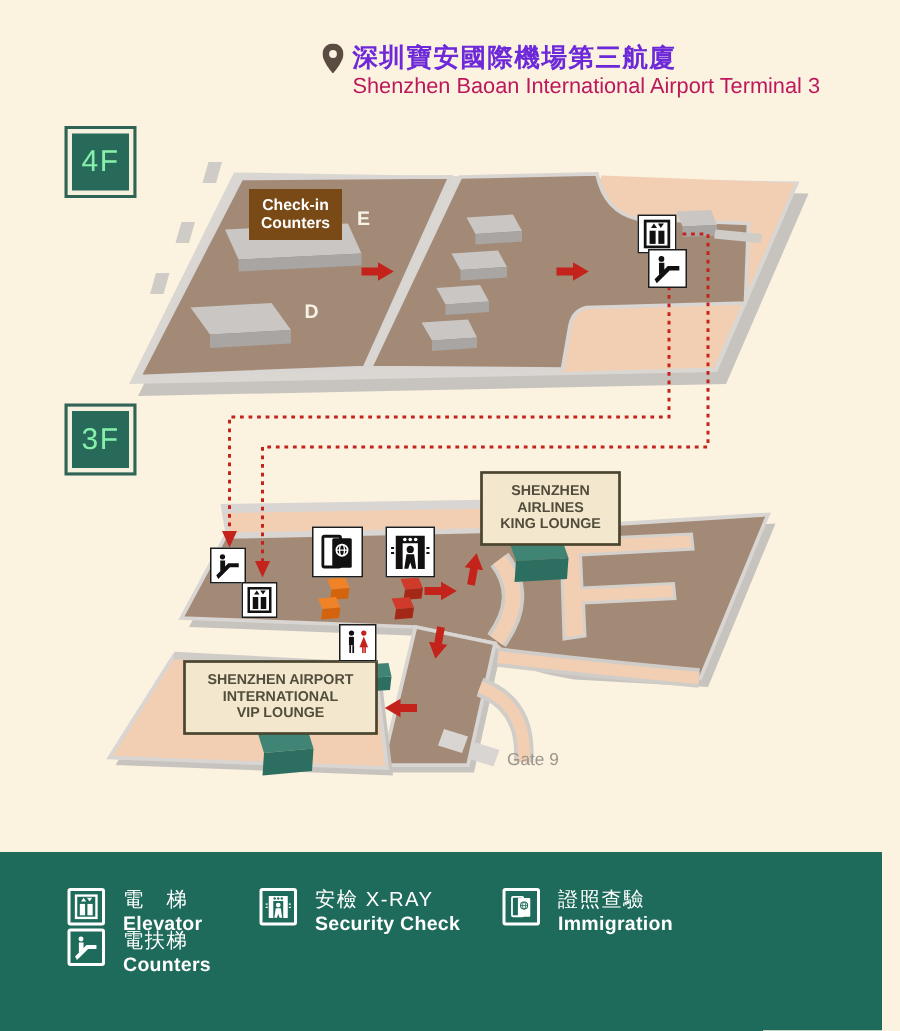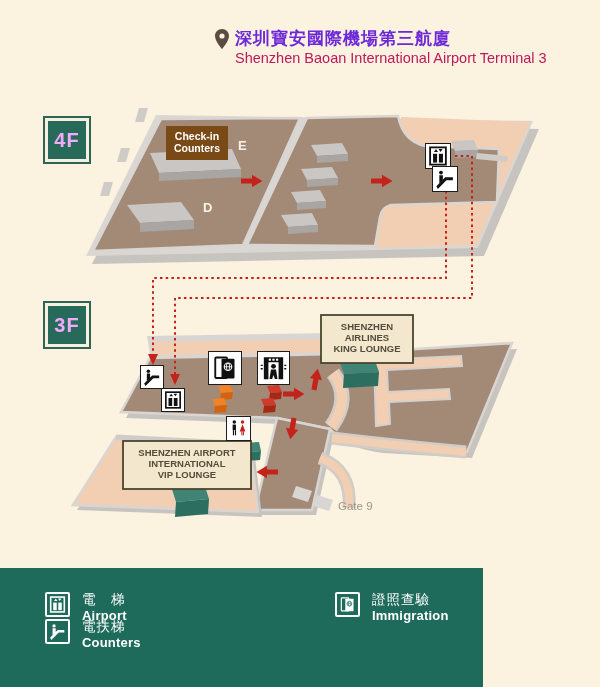--- a/index.html
+++ b/index.html
@@ -10,38 +10,38 @@
     -webkit-font-smoothing:antialiased;
   }
   .hdr-zh{position:absolute;left:235px;top:27px;font-size:17px;font-weight:bold;color:#6d28d9;letter-spacing:1px}
   .hdr-en{position:absolute;left:235px;top:50px;font-size:14.5px;color:#be185d}
   .pin{position:absolute;left:215px;top:29px;width:14px;height:20px}
 
   .badge{
     position:absolute;left:45px;width:38px;height:38px;
     background:#276a5a;border:3px solid #f6f0de;outline:2px solid #2e6355;
     display:flex;align-items:center;justify-content:center;
-    color:#f0abfc;font-weight:bold;font-size:20px;letter-spacing:1px;margin-top:32px;
+    color:#86efac;font-weight:normal;font-size:20px;letter-spacing:1px;
   }
   #badge-4f{top:86px}
   #badge-3f{top:271px}
 
   #map{position:absolute;left:0;top:0;width:600px;height:568px}
 
   
   .micon{
     position:absolute;background:#fff;border:1.5px solid #1c1c1c;
     box-sizing:border-box;color:#111;--icon-bg:#fff;padding:1px;
     display:flex;align-items:center;justify-content:center;
   }
   .micon svg{width:100%;height:100%;display:block}
   .accent-toilet{--icon-accent:#c2231c}
 
   
-  .legend{position:absolute;left:0;top:568px;width:483px;height:119px;background:#1e6b5c}
+  .legend{position:absolute;left:0;top:568px;width:588px;height:119px;background:#1e6b5c}
   .legend-item{position:absolute;display:flex;align-items:flex-start;gap:12px;color:#fff}
   .licon{
     width:25px;height:25px;border:2px solid #fff;border-radius:2px;
     color:#fff;--icon-bg:#1e6b5c;flex:0 0 auto;padding:1px;box-sizing:border-box;
   }
   .lzh{font-size:13.5px;line-height:16px;letter-spacing:1px}
   .len{font-size:13px;line-height:16px;font-weight:bold;letter-spacing:.2px}
 
   svg text{font-family:"Liberation Sans", sans-serif}
 </style>
@@ -269,32 +269,41 @@
     </svg>
   </div>
 
 <div class="legend">
   <div class="legend-item" style="left:45px;top:24px">
     <svg class="licon" viewBox="0 0 24 24">
         <use href="#i-elevator"></use>
       </svg>
     <div>
         <div class="lzh">電　梯</div>
-         <div class="len">Airport</div>
+         <div class="len">Elevator</div>
       </div>
   </div>
   <div class="legend-item" style="left:45px;top:51px">
     <svg class="licon" viewBox="0 0 24 24">
         <use href="#i-escalator"></use>
       </svg>
     <div>
         <div class="lzh">電扶梯</div>
          <div class="len">Counters</div>
       </div>
   </div>
+  <div class="legend-item" style="left:173px;top:24px">
+    <svg class="licon" viewBox="0 0 24 24">
+        <use href="#i-security"></use>
+      </svg>
+    <div>
+        <div class="lzh">安檢 X-RAY</div>
+         <div class="len">Security Check</div>
+      </div>
+  </div>
   <div class="legend-item" style="left:335px;top:24px">
     <svg class="licon" viewBox="0 0 24 24">
         <use href="#i-immigration"></use>
       </svg>
     <div>
         <div class="lzh">證照查驗</div>
          <div class="len">Immigration</div>
       </div>
   </div>
 </div>

